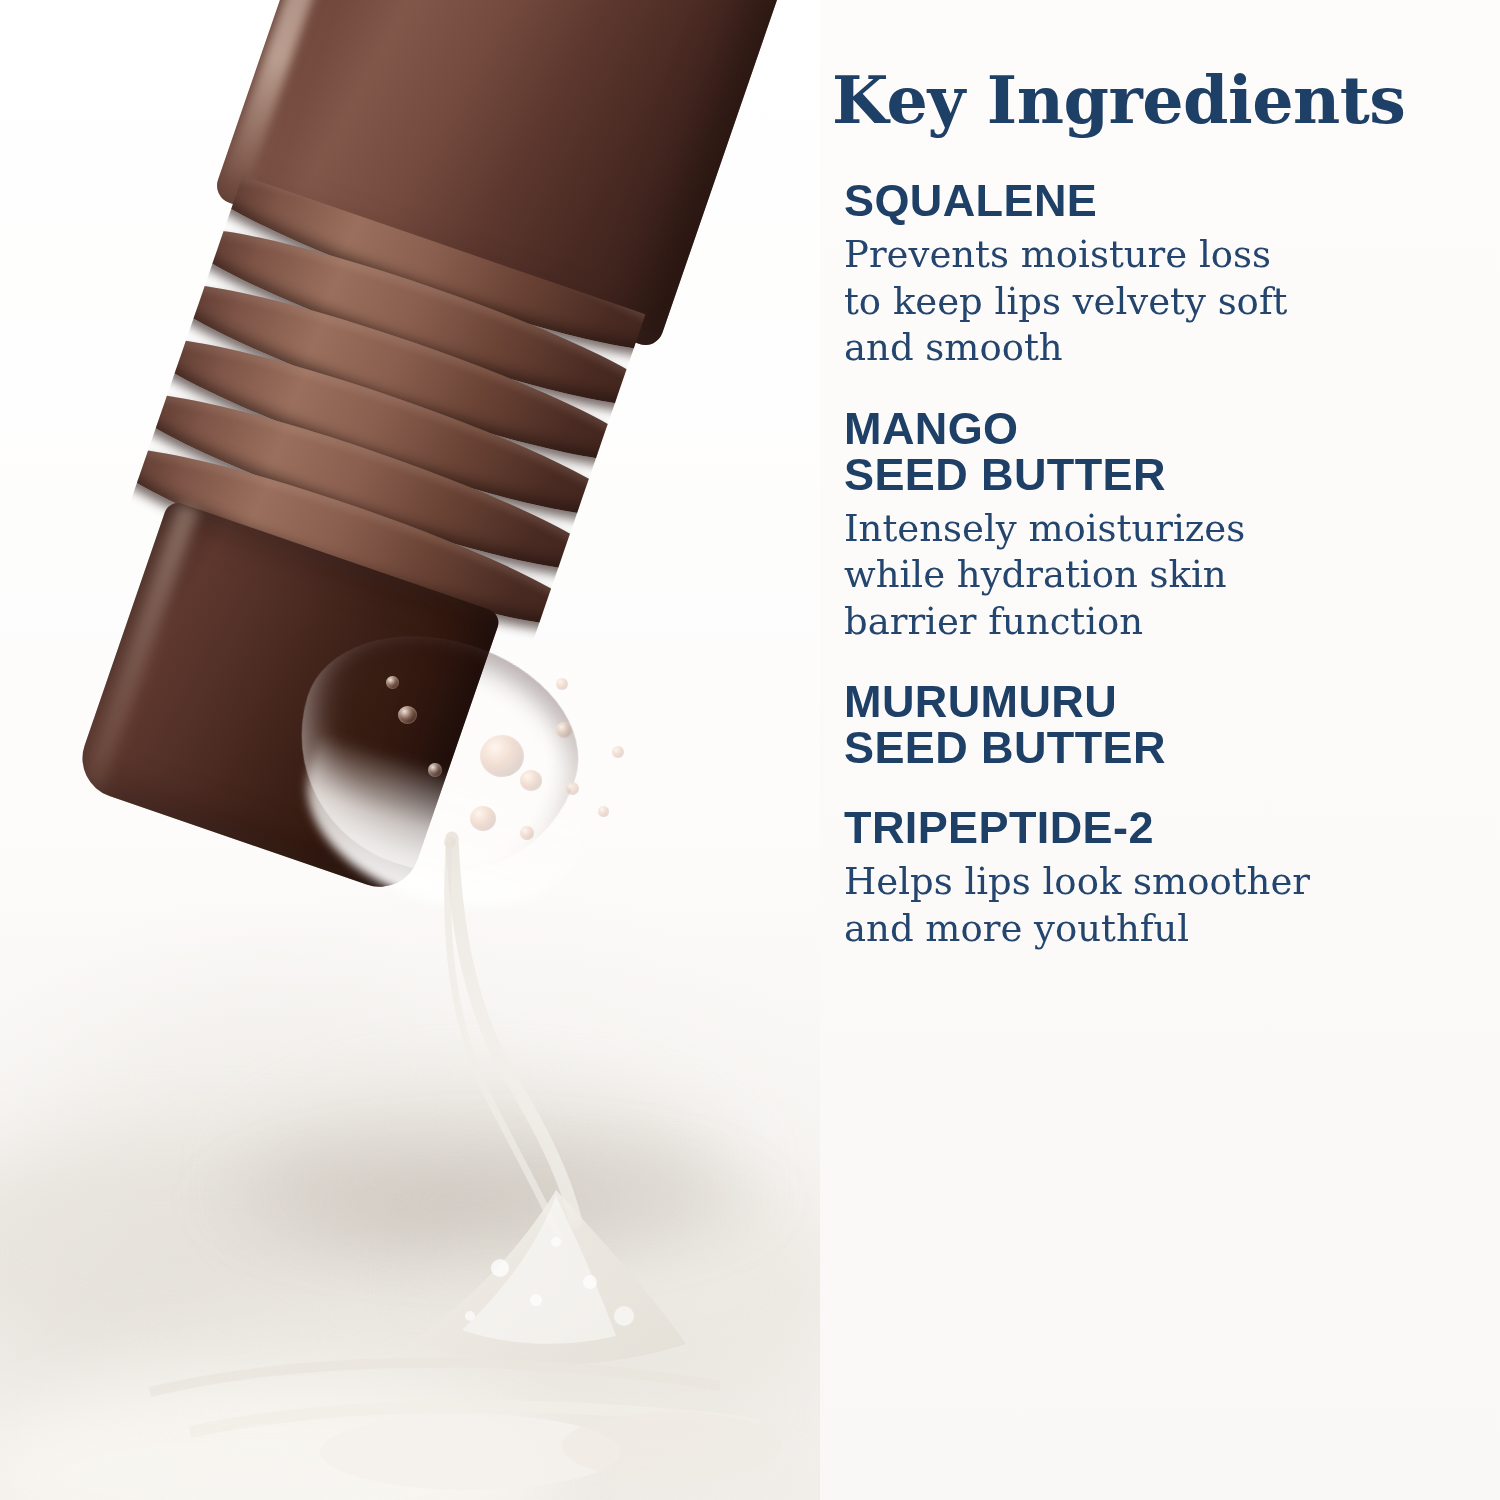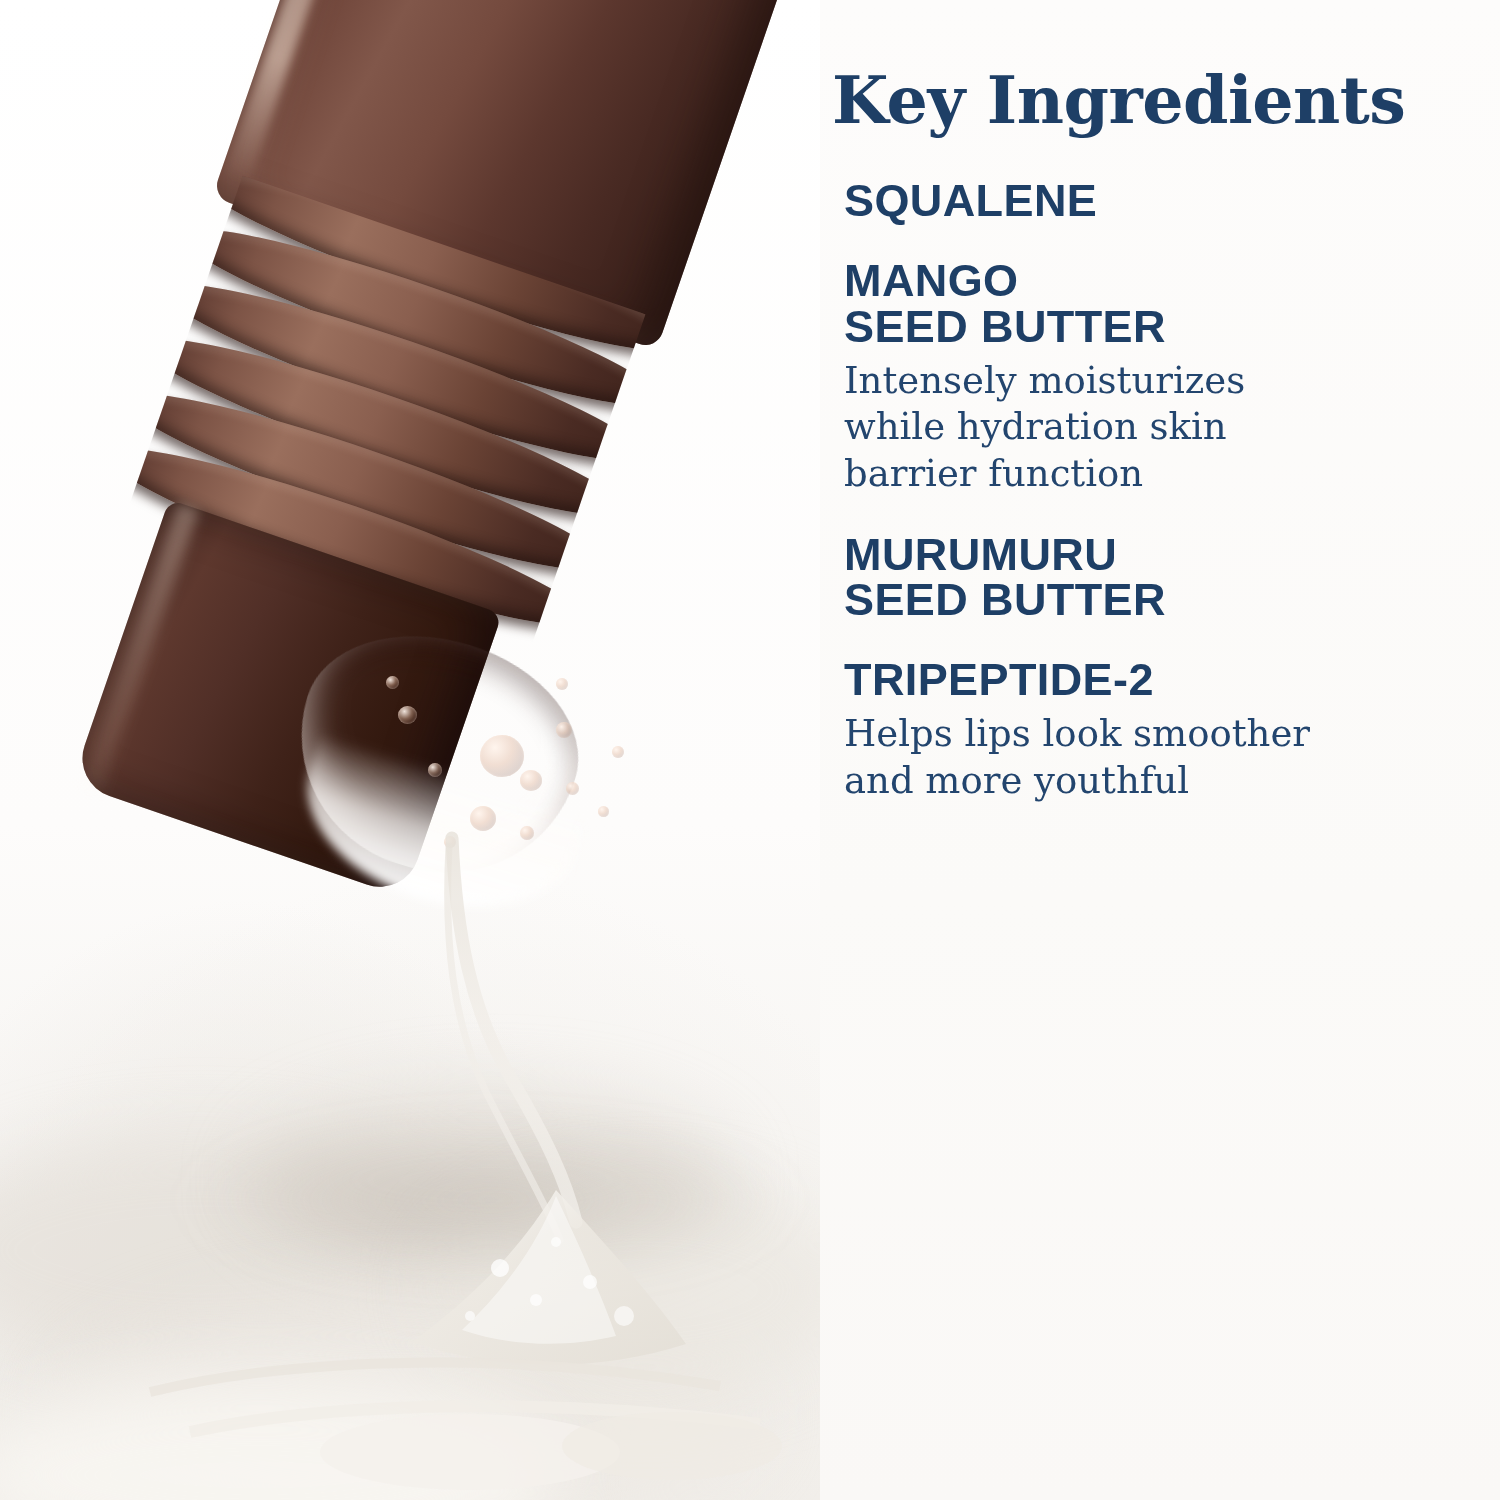--- a/index.html
+++ b/index.html
@@ -317,20 +317,23 @@
   </div>
 
   <div class="panel">
 
     <div class="page-title">Key Ingredients</div>
 
     <div class="sections">
 
       <div class="section">
         <h2 class="ing-name">SQUALENE</h2>
+        <p class="ing-desc">Prevents moisture loss
+to keep lips velvety soft
+and smooth</p>
       </div>
 
       <div class="section">
         <h2 class="ing-name">MANGO
 SEED BUTTER</h2>
         <p class="ing-desc">Intensely moisturizes
 while hydration skin
 barrier function</p>
       </div>
 

